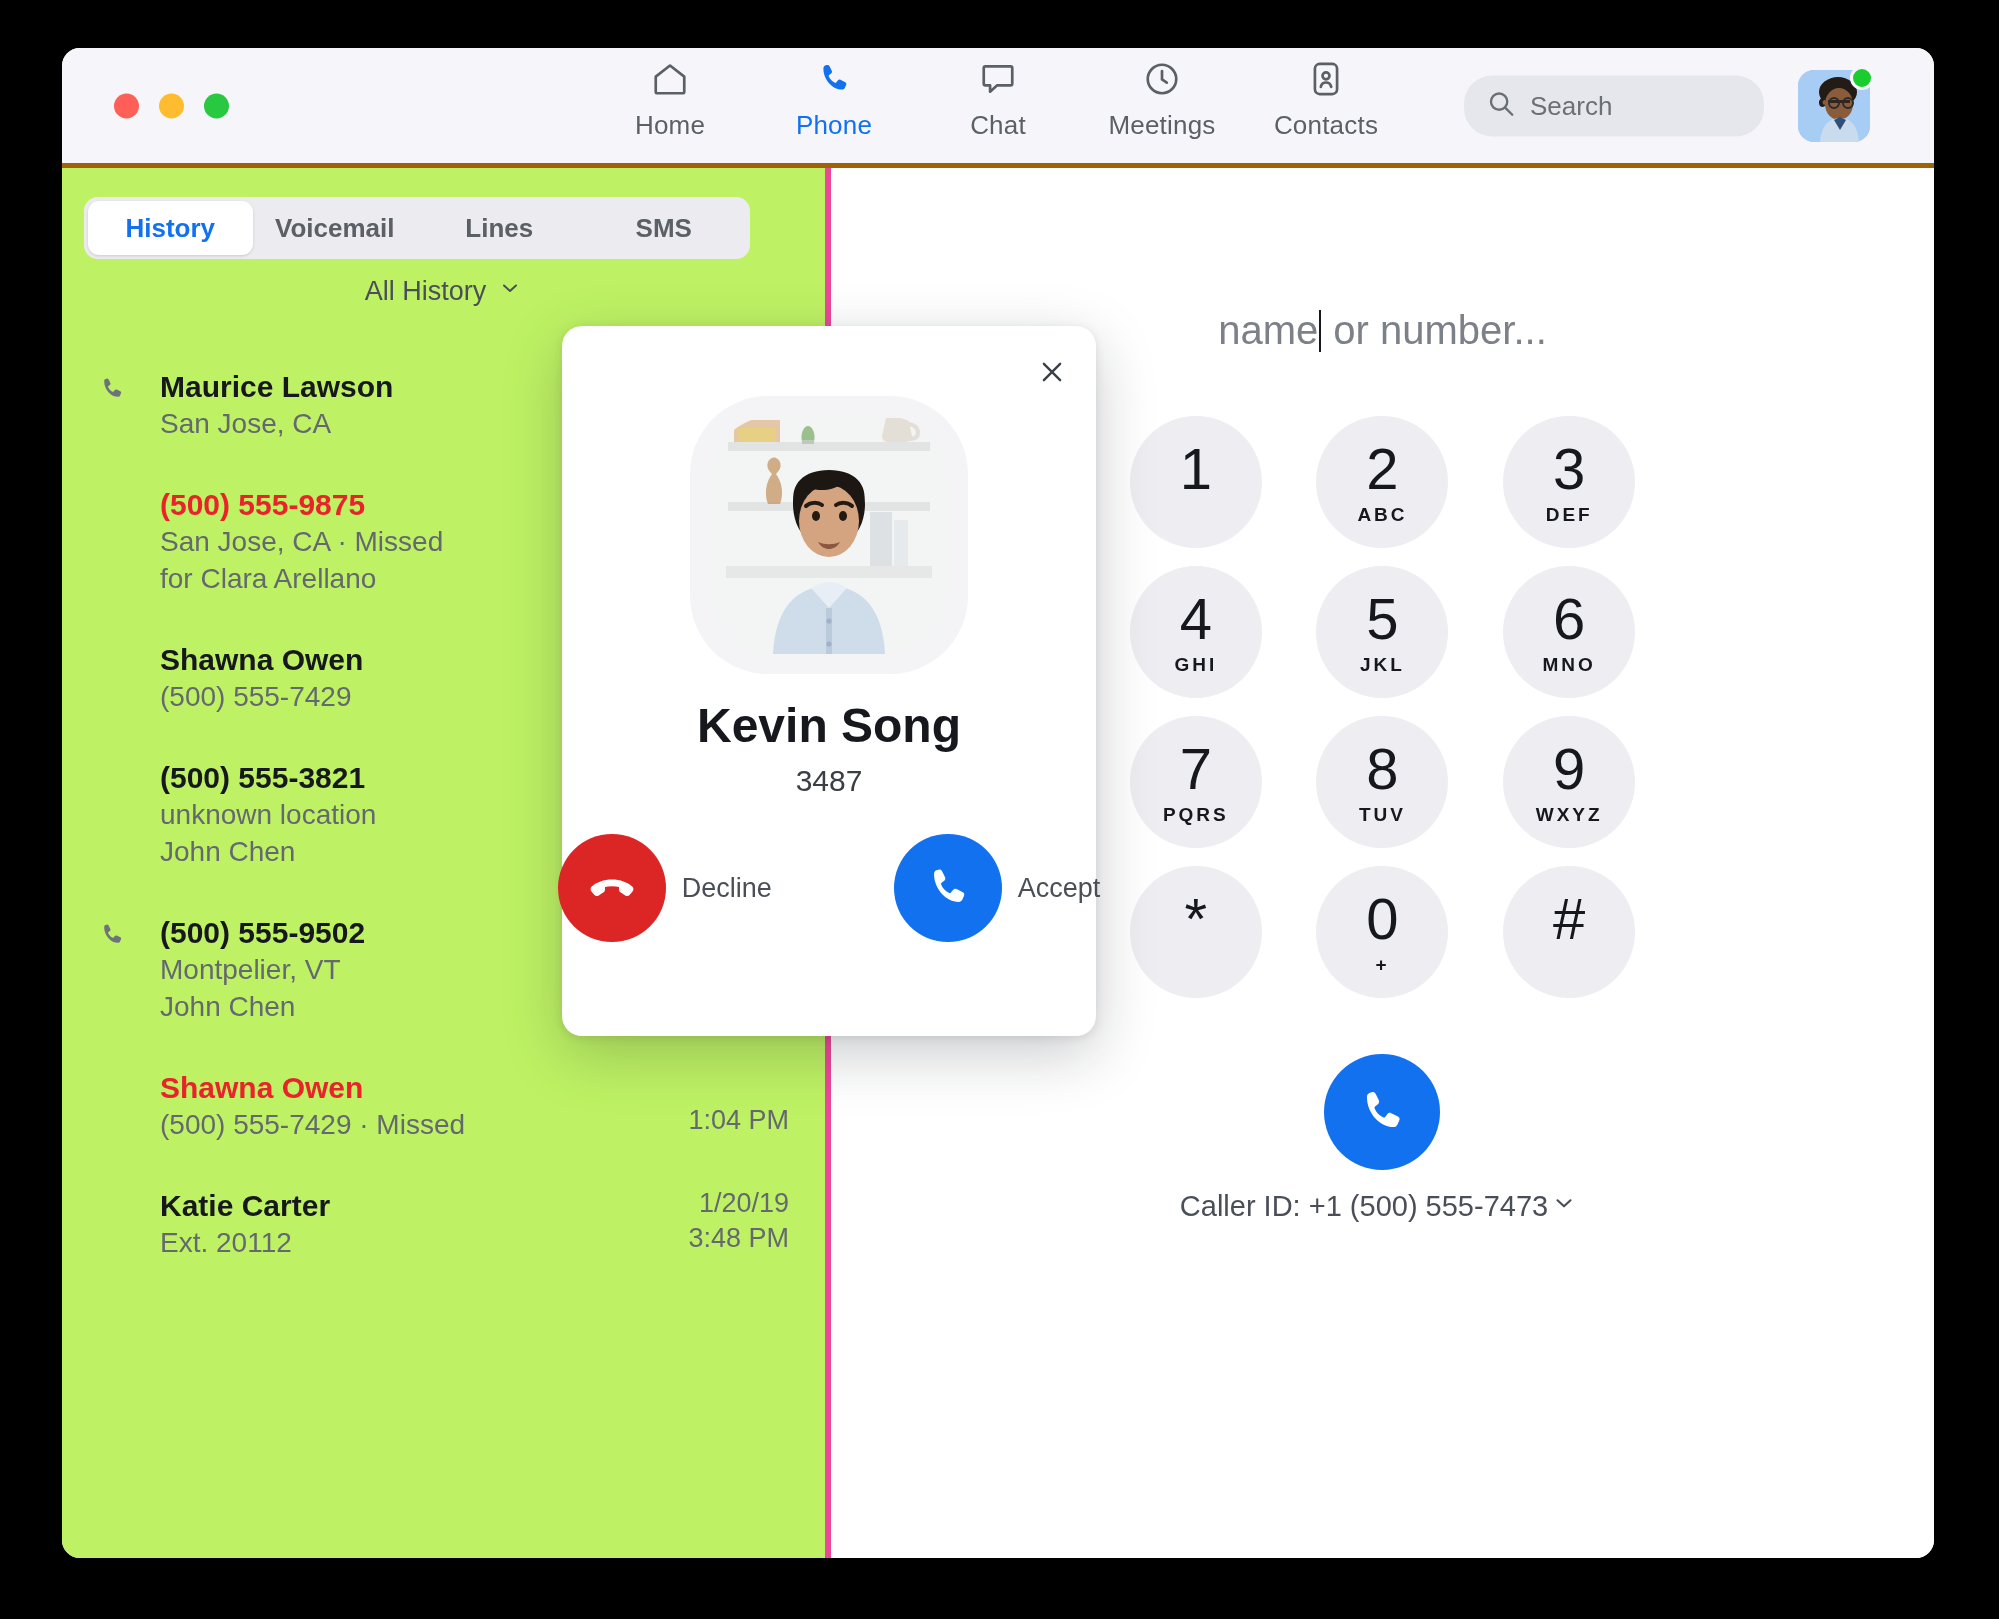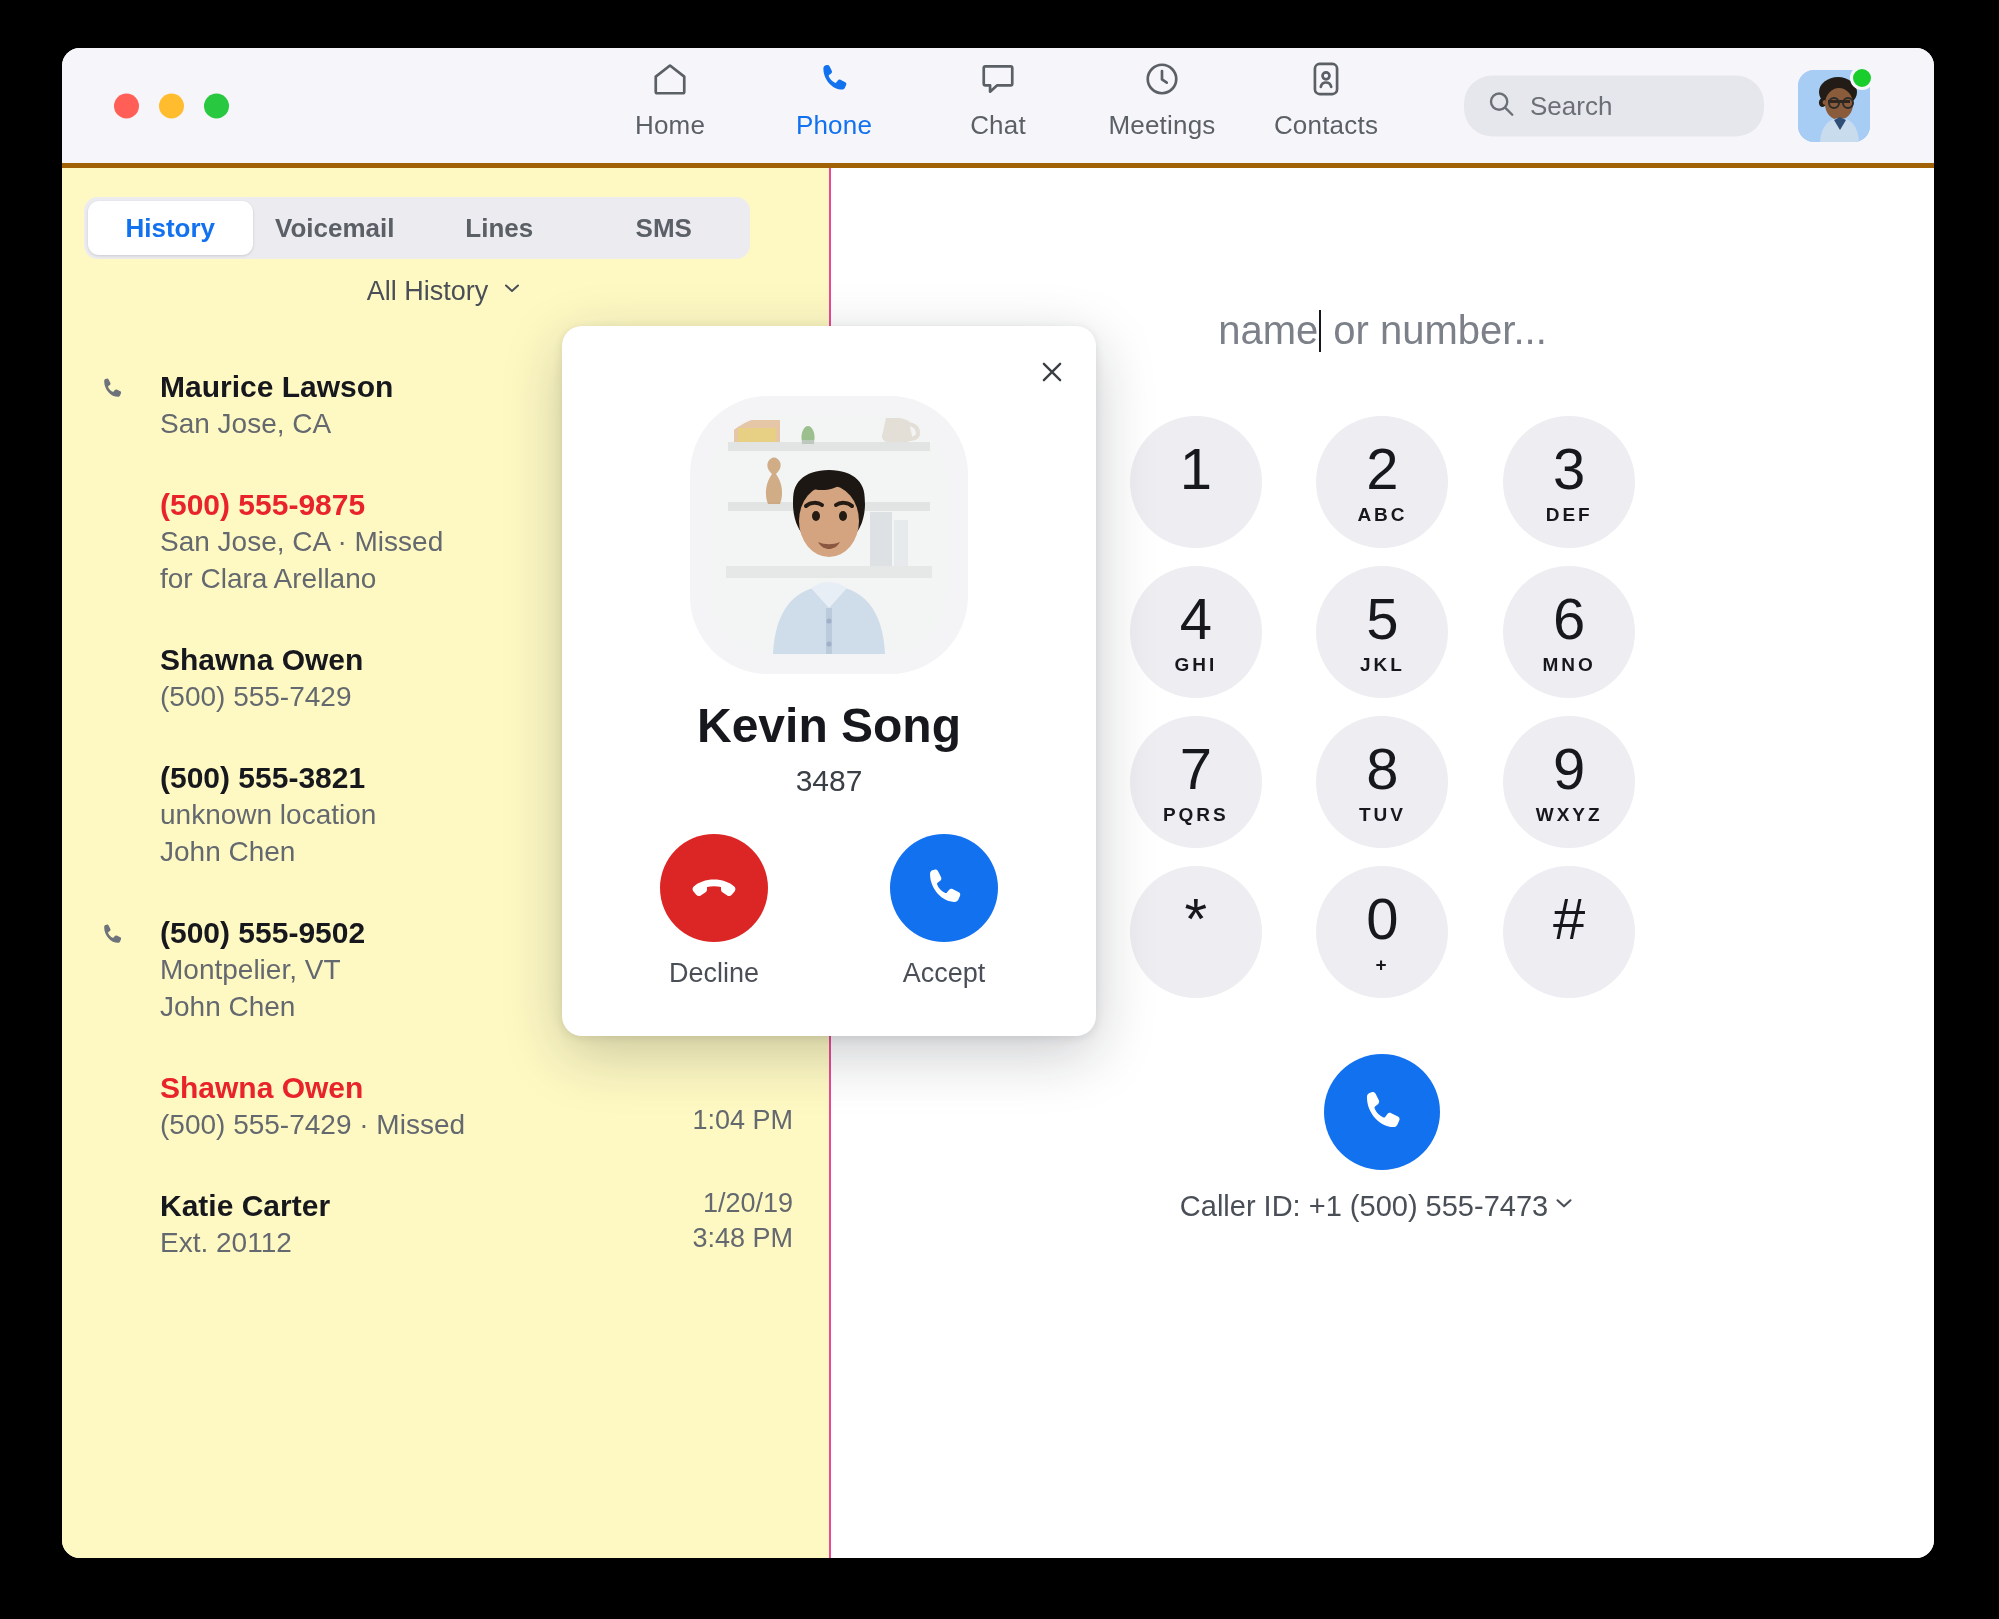--- a/index.html
+++ b/index.html
@@ -95,22 +95,22 @@
     border: 3px solid #f6f6fa;
   }
 
   
   #body-split {
     display: flex;
     height: calc(100% - 120px);
   }
   #left-pane {
     width: 769px;
-    border-right: 2px solid #ec4899;
-    background: #fef9c3;
+    border-right: 6px solid #ec4899;
+    background: #bef264;
     position: relative;
     overflow: hidden;
   }
   #right-pane {
     flex: 1;
     background: #ffffff;
     position: relative;
     overflow: hidden;
   }
 
@@ -302,21 +302,21 @@
     top: 438px; left: 0; right: 0;
     text-align: center;
     font-size: 30px; color: #3a3e45;
   }
   #answer-actions {
     position: absolute;
     top: 508px; left: 0; right: 0;
     display: flex; justify-content: center; gap: 122px;
   }
   .answer-action {
-    display: flex; flex-direction: column;
+    display: flex; flex-direction: row;
     align-items: center; gap: 16px;
     cursor: pointer;
   }
   .answer-circle {
     width: 108px; height: 108px;
     border-radius: 50%;
     display: flex; align-items: center; justify-content: center;
   }
   .answer-circle.decline { background: #dc2626; }
   .answer-circle.accept  { background: #1171ef; }

